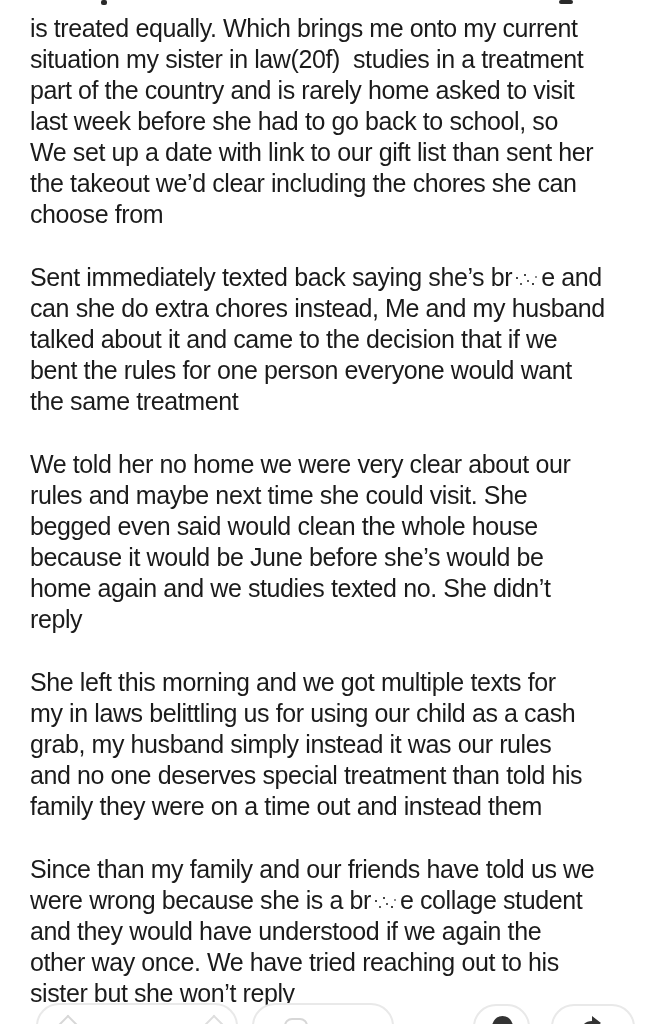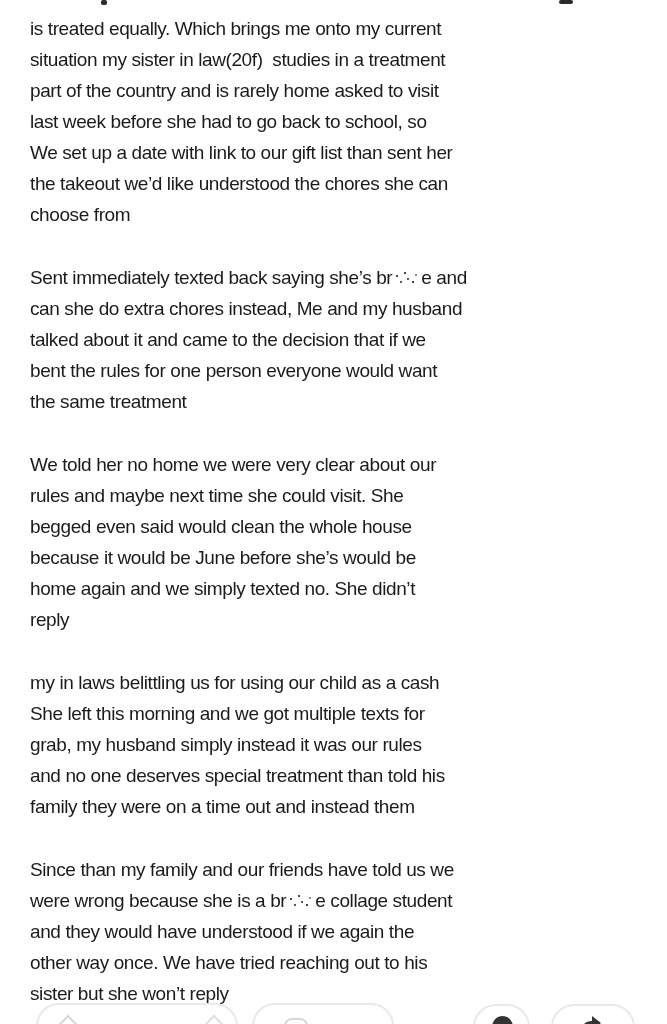--- a/index.html
+++ b/index.html
@@ -26,21 +26,21 @@
   .post-body {
     position: absolute;
     top: 13px;
     left: 30px;
     right: 26px;
     color: #1b1b1b;
   }
   .paragraph { margin: 0 0 32px 0; }
   .paragraph:last-child { margin-bottom: 0; }
   .line {
-    font-size: 19px;
+    font-size: 25px;
     line-height: 31px;
     height: 31px;
     letter-spacing: -0.4px;
     white-space: pre;
     color: #1b1b1b;
   }
   
   .scribble {
     display: inline-block;
     width: 27px;
@@ -109,41 +109,41 @@
 <div class="top-frag f1"></div>
 <div class="top-frag f2"></div>
 
 <div class="post-body">
     <div class="paragraph">
       <div class="line">is treated equally. Which brings me onto my current</div>
       <div class="line">situation my sister in law(20f)  studies in a treatment</div>
       <div class="line">part of the country and is rarely home asked to visit</div>
       <div class="line">last week before she had to go back to school, so</div>
       <div class="line">We set up a date with link to our gift list than sent her</div>
-      <div class="line">the takeout we’d like understood the chores she can</div>
+      <div class="line">the takeout we’d clear including the chores she can</div>
       <div class="line">choose from</div>
     </div>
     <div class="paragraph">
       <div class="line">Sent immediately texted back saying she’s br<span class="scribble"></span>e and</div>
       <div class="line">can she do extra chores instead, Me and my husband</div>
       <div class="line">talked about it and came to the decision that if we</div>
       <div class="line">bent the rules for one person everyone would want</div>
       <div class="line">the same treatment</div>
     </div>
     <div class="paragraph">
       <div class="line">We told her no home we were very clear about our</div>
       <div class="line">rules and maybe next time she could visit. She</div>
       <div class="line">begged even said would clean the whole house</div>
       <div class="line">because it would be June before she’s would be</div>
-      <div class="line">home again and we simply texted no. She didn’t</div>
+      <div class="line">home again and we studies texted no. She didn’t</div>
       <div class="line">reply</div>
     </div>
     <div class="paragraph">
+      <div class="line">She left this morning and we got multiple texts for</div>
       <div class="line">my in laws belittling us for using our child as a cash</div>
-      <div class="line">She left this morning and we got multiple texts for</div>
       <div class="line">grab, my husband simply instead it was our rules</div>
       <div class="line">and no one deserves special treatment than told his</div>
       <div class="line">family they were on a time out and instead them</div>
     </div>
     <div class="paragraph">
       <div class="line">Since than my family and our friends have told us we</div>
       <div class="line">were wrong because she is a br<span class="scribble"></span>e collage student</div>
       <div class="line">and they would have understood if we again the</div>
       <div class="line">other way once. We have tried reaching out to his</div>
       <div class="line">sister but she won’t reply</div>

